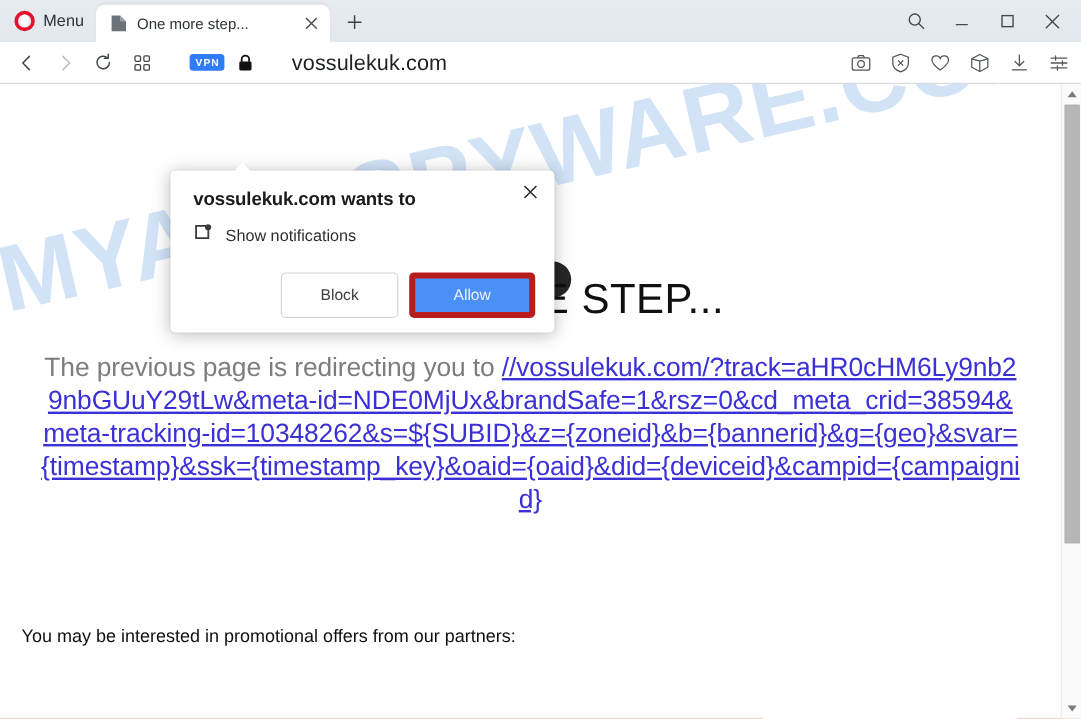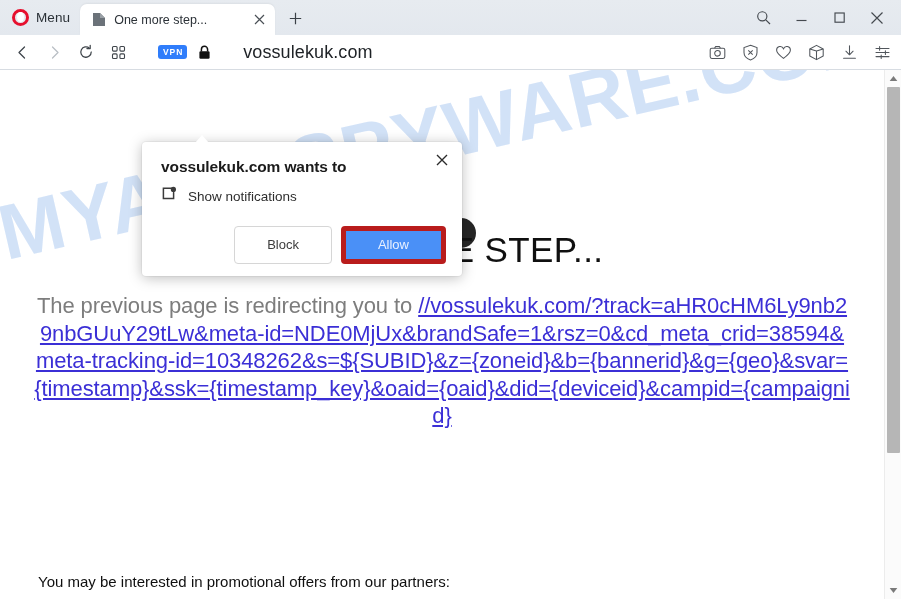--- a/index.html
+++ b/index.html
@@ -203,24 +203,23 @@
     letter-spacing: -.1px;
   }
   #redirect-link {
     color: #3b2fd6;
     word-break: break-all;
   }
 
   #partners-text {
     position: absolute;
     left: 18px;
-    top: 503px;
+    top: 452px;
     font-size: 15px;
     color: #0f0f0f;
-    margin-left: 20px;
   }
 
   
   #page-scrollbar {
     position: absolute;
     right: 0; top: 0; bottom: 0;
     width: 17px;
     background: #fbfbfb;
     border-left: 1px solid #ececec;
     display: flex; flex-direction: column;

